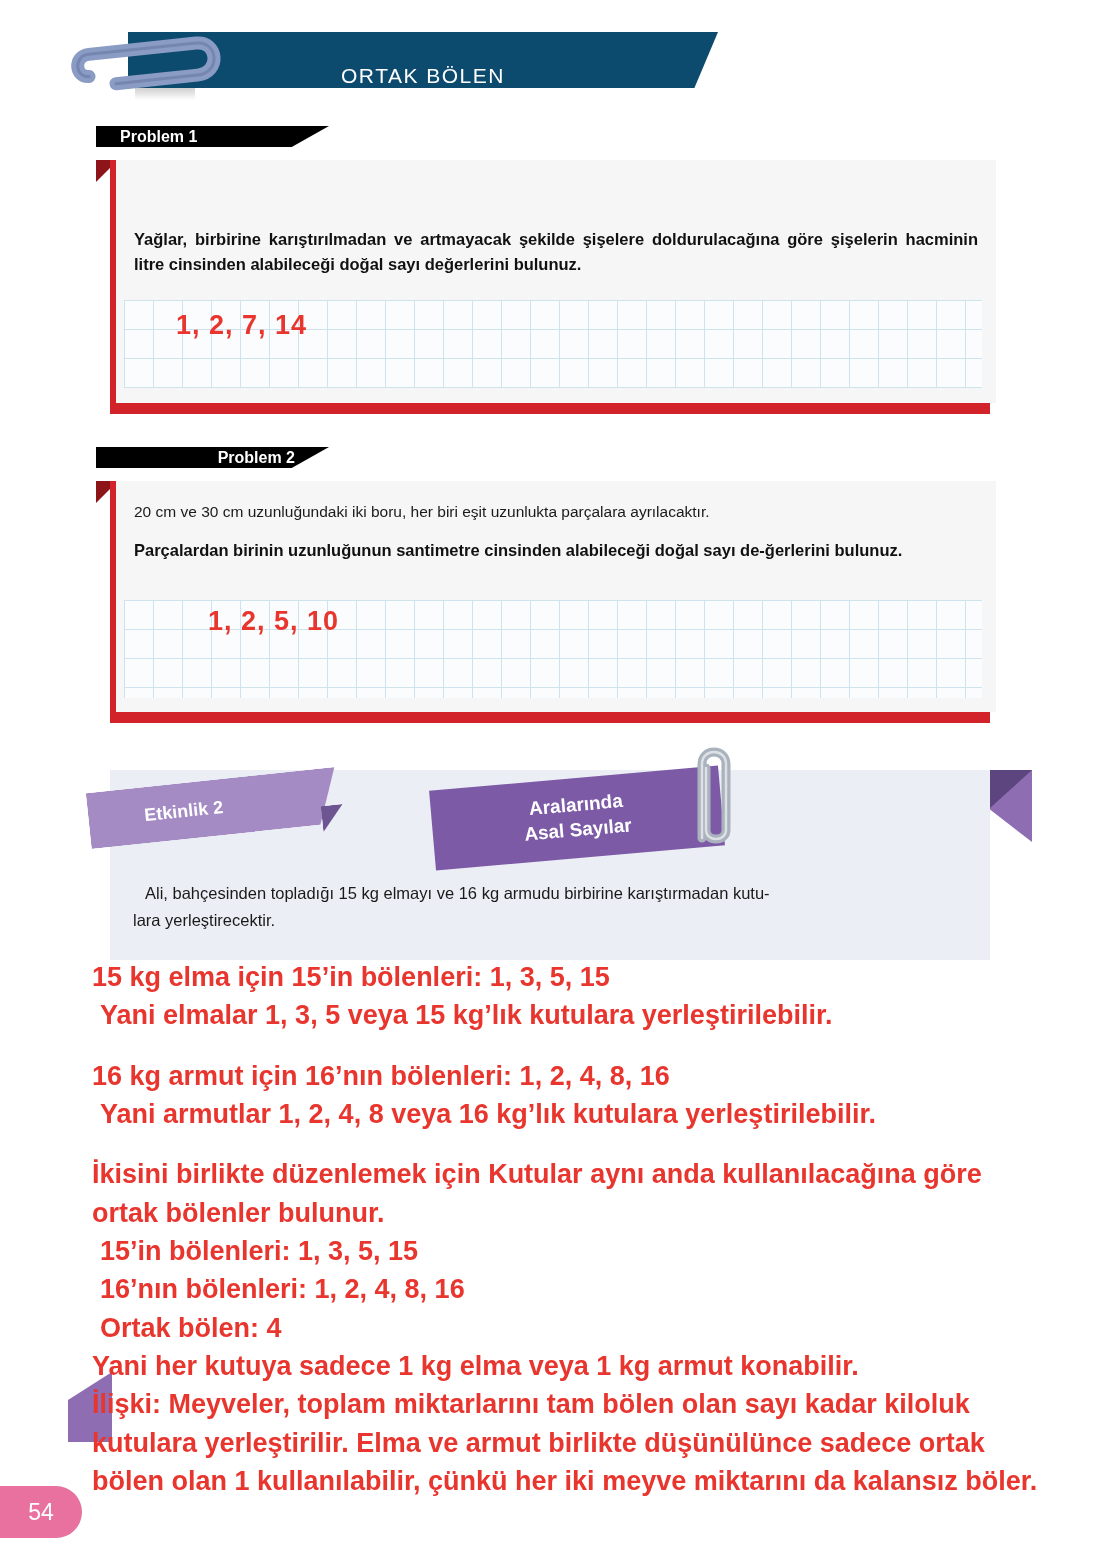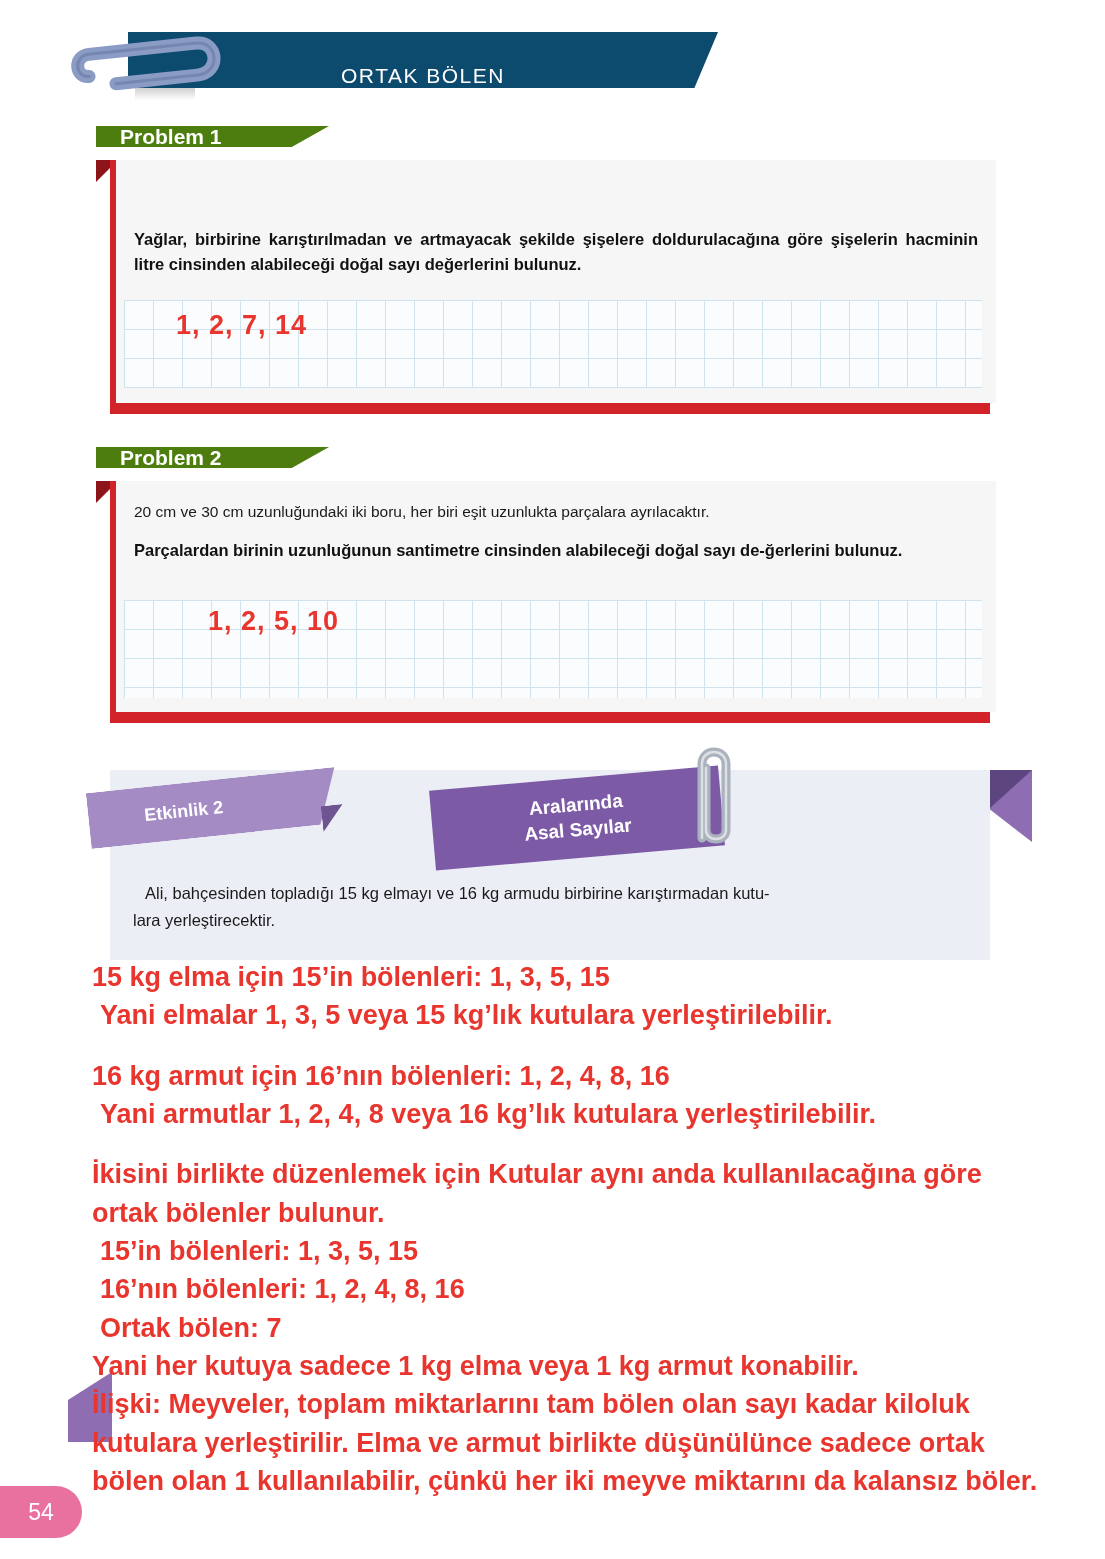--- a/index.html
+++ b/index.html
@@ -57,24 +57,24 @@
     left: 678px;
     top: 738px;
     width: 70px;
     height: 110px;
   }
 
   
   .problem-tag {
     position: absolute;
     height: 21px;
-    background: #4d7c0f;
+    background: #000000;
     color: #fff;
     font-weight: bold;
-    font-size: 21px;
+    font-size: 16px;
     display: flex;
     align-items: center;
     padding-left: 24px;
     padding-right: 34px;
     clip-path: polygon(0 0, 100% 0, 84% 100%, 0% 100%);
   }
   .problem-tag-fold {
     position: absolute;
     width: 22px;
     height: 22px;
@@ -271,21 +271,21 @@
 <div class="problem-tag-fold" style="left:96px; top:160px;"></div>
 
 <div class="problem-body" style="left:110px; top:160px; width:880px; height:243px;">
   <div class="p-text-bold" style="position:absolute; left:18px; top:67px; width:844px;">Yağlar, birbirine karıştırılmadan ve artmayacak şekilde şişelere doldurulacağına göre şişelerin hacminin litre cinsinden alabileceği doğal sayı değerlerini bulunuz.</div>
 </div>
 
 <div class="grid-area" style="left:124px; top:300px; width:858px; height:88px;"></div>
 <div class="hand-answer" style="left:176px; top:310px;">1, 2, 7, 14</div>
 <div class="problem-bottom-bar" style="left:110px; top:403px; width:880px;"></div>
 
-<div class="problem-tag" style="left:96px; top:447px; width:175px;">
+<div class="problem-tag" style="left:96px; top:447px; width:175px;justify-content:flex-end;">
   <span>Problem 2</span>
 </div>
 <div class="problem-tag-fold" style="left:96px; top:481px;"></div>
 
 <div class="problem-body" style="left:110px; top:481px; width:880px; height:231px;">
   <div class="p-text" style="position:absolute; left:18px; top:20px; width:840px;">20 cm ve 30 cm uzunluğundaki iki boru, her biri eşit uzunlukta parçalara ayrılacaktır.</div>
   <div class="p-text-bold" style="position:absolute; left:18px; top:57px; width:844px;">Parçalardan birinin uzunluğunun santimetre cinsinden alabileceği doğal sayı de-ğerlerini bulunuz.</div>
 </div>
 
 <div class="grid-area" style="left:124px; top:600px; width:858px; height:98px;"></div>
@@ -322,21 +322,21 @@
   <p>15 kg elma için 15’in bölenleri: 1, 3, 5, 15</p>
   <p class="ind1">Yani elmalar 1, 3, 5 veya 15 kg’lık kutulara yerleştirilebilir.</p>
   <div class="gap"></div>
   <p>16 kg armut için 16’nın bölenleri: 1, 2, 4, 8, 16</p>
   <p class="ind1">Yani armutlar 1, 2, 4, 8 veya 16 kg’lık kutulara yerleştirilebilir.</p>
   <div class="gap"></div>
   <p>İkisini birlikte düzenlemek için Kutular aynı anda kullanılacağına göre</p>
   <p>ortak bölenler bulunur.</p>
   <p class="ind1">15’in bölenleri: 1, 3, 5, 15</p>
   <p class="ind1">16’nın bölenleri: 1, 2, 4, 8, 16</p>
-  <p class="ind1">Ortak bölen: 7</p>
+  <p class="ind1">Ortak bölen: 4</p>
   <p>Yani her kutuya sadece 1 kg elma veya 1 kg armut konabilir.</p>
   <p>İlişki: Meyveler, toplam miktarlarını tam bölen olan sayı kadar kiloluk</p>
   <p>kutulara yerleştirilir. Elma ve armut birlikte düşünülünce sadece ortak</p>
   <p>bölen olan 1 kullanılabilir, çünkü her iki meyve miktarını da kalansız böler.</p>
 </div>
 
 <div class="page-num">
   <span>54</span>
 </div>
 

